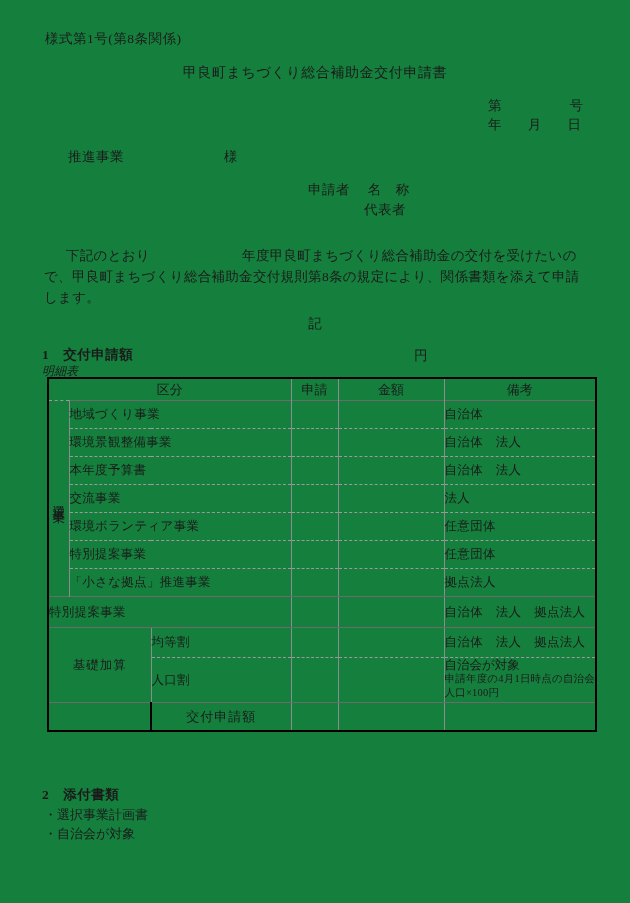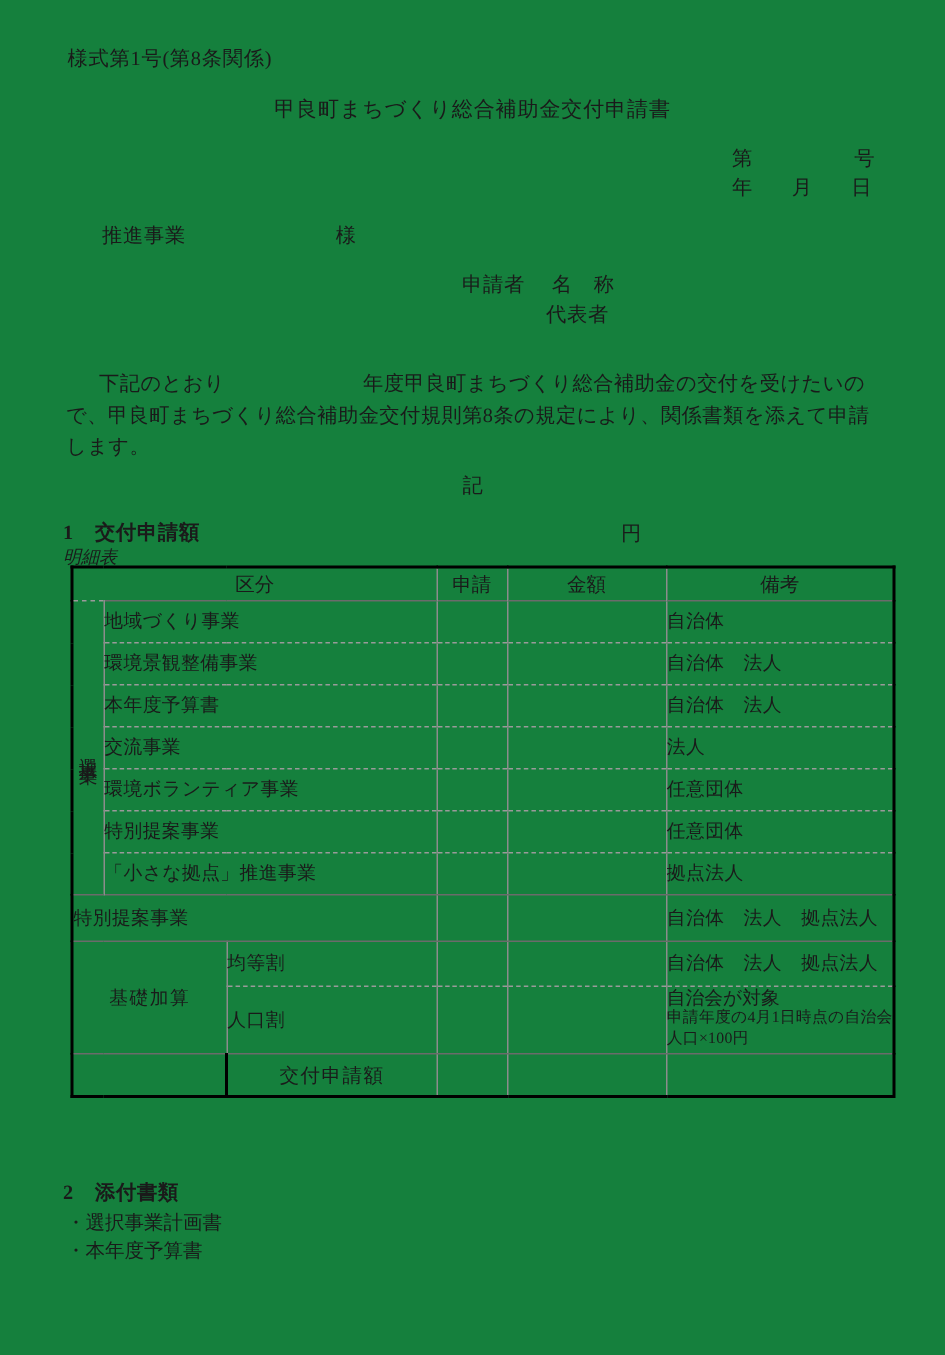--- a/index.html
+++ b/index.html
@@ -370,16 +370,16 @@
     </tr>
   </tbody>
     </table>
 
 
   <div class="abs sec2-head nowrap">
     <span>2</span><span class="num-gap"></span><span>添付書類</span>
   </div>
   <ul class="abs sec2-list">
     <li>・選択事業計画書</li>
-    <li>・本年度予算書</li>
+    <li>・自治会が対象</li>
   </ul>
 
 </div>
 
 </body></html>

